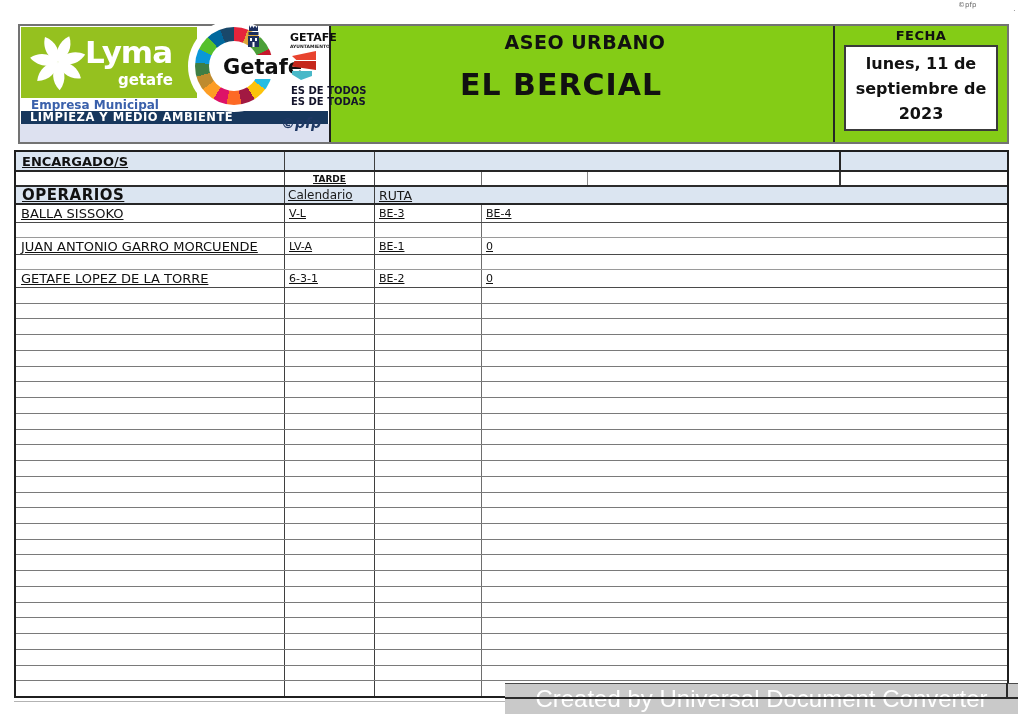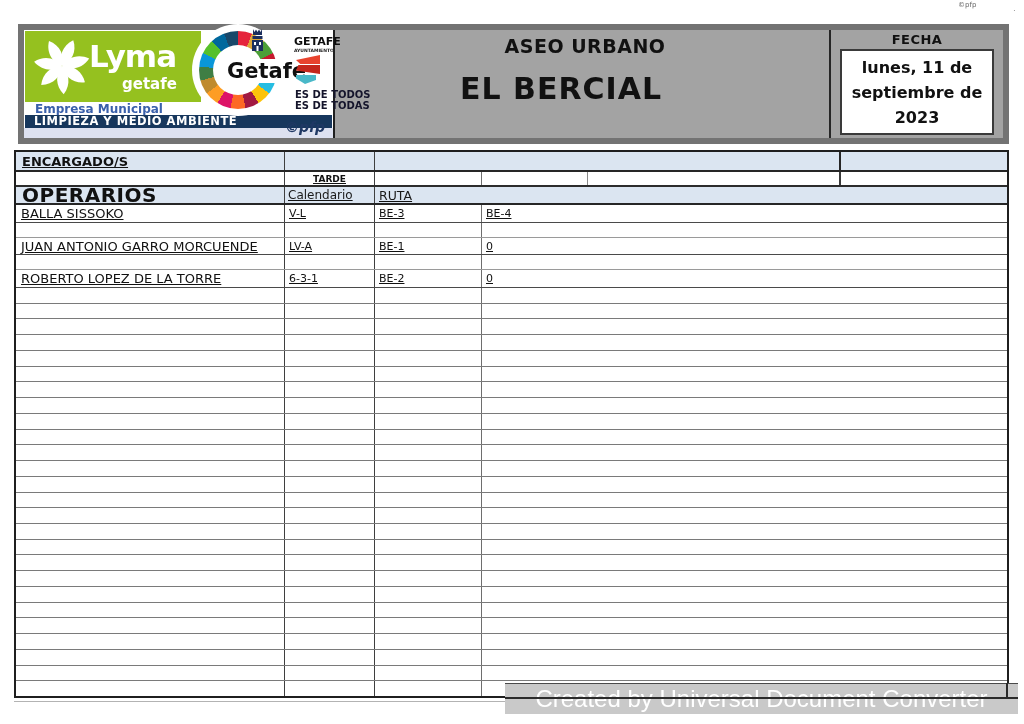--- a/index.html
+++ b/index.html
@@ -1,21 +1,21 @@
 <!DOCTYPE html>
 <html><head>
 <meta charset="utf-8">
 <style>
   html,body{margin:0;padding:0;background:#fff;}
   .page{position:relative;width:1024px;height:724px;background:#fff;overflow:hidden;
         font-family:"DejaVu Sans","Liberation Sans",sans-serif;color:#111;}
 
   
   .header-box{position:absolute;left:18px;top:24px;width:991px;height:120px;
-              border:6px solid #737373;box-sizing:border-box;display:flex;background:#a3a3a3;gap:17px;}
+              border:2px solid #737373;box-sizing:border-box;display:flex;background:#84cc16;gap:17px;}
   .logo-cell{position:relative;width:311px;background:#fff;border-right:2px solid #1f1f1f;box-sizing:border-box;}
   .logo-strip{position:absolute;left:0;right:0;top:98px;bottom:0;background:#dde1f0;}
   .green-box{position:absolute;left:1px;top:1px;width:176px;height:71px;background:#95c11f;}
   .swirl{position:absolute;left:8px;top:6px;}
   .lyma-text{position:absolute;left:64px;top:7px;font-size:31px;font-weight:800;color:#fff;letter-spacing:-1px;}
   .lyma-sub{position:absolute;left:97px;top:44px;font-size:15px;font-weight:800;color:#fff;}
   .empresa{position:absolute;left:11px;top:72px;font-size:12px;font-weight:700;color:#3a60ab;}
   .navy-bar{position:absolute;left:1px;top:85px;width:307px;height:13px;background:#17375d;
             color:#fff;font-size:11.5px;font-weight:700;letter-spacing:.5px;line-height:13px;padding-left:9px;box-sizing:border-box;}
   .sdg-disc{position:absolute;left:168px;top:-6px;width:92px;height:92px;border-radius:50%;background:#fff;z-index:2;}
@@ -69,21 +69,21 @@
   .r-tar{height:15px;border-bottom:2px solid #2c2c2c;}
   .r-ope{height:18px;border-bottom:2px solid #262626;}
   .r-w{height:18px;border-bottom:1px solid #4a4a4a;}
   .r-w2{height:17px;}
   .r-gap{height:15px;border-bottom:1px solid #9a9a9a;}
   .empty-rows{flex:1;display:flex;flex-direction:column;}
   .erow{flex:1;display:flex;border-bottom:1px solid #7a7a7a;box-sizing:border-box;}
   .erow:last-child{border-bottom:none;}
   .lbl-enc{font-size:13px;font-weight:800;padding-left:6px;}
   .lbl-shift{font-size:9px;font-weight:800;justify-content:center;}
-  .lbl-ope{font-size:20px;font-weight:800;padding-left:6px;letter-spacing:.5px;}
+  .lbl-ope{font-size:15px;font-weight:800;padding-left:6px;letter-spacing:.5px;}
   .lbl-cal{font-size:12px;padding-left:3px;color:#1a1a1a;}
   .lbl-ruta{font-size:12.5px;padding-left:4px;color:#1a1a1a;}
   .name{font-size:13px;padding-left:5px;}
   .val{font-size:11px;padding-left:4px;}
 
   .shadow-line{position:absolute;left:14px;top:701px;width:995px;height:1px;background:#b3b3b3;}
 
   
   .watermark{position:absolute;left:505px;top:683px;width:513px;height:31px;background:#c9c9c9;z-index:8;
              display:flex;align-items:center;justify-content:center;}
@@ -195,21 +195,21 @@
       <div class="cell c3 val">BE-1</div>
       <div class="cell c4w val">0</div>
     </div>
     <div class="trow r-gap">
       <div class="cell c1"></div>
       <div class="cell c2"></div>
       <div class="cell c3"></div>
       <div class="cell c4w"></div>
     </div>
     <div class="trow r-w">
-      <div class="cell c1 name">ROBERTO LOPEZ DE LA TORRE</div>
+      <div class="cell c1 name">GETAFE LOPEZ DE LA TORRE</div>
       <div class="cell c2 val">6-3-1</div>
       <div class="cell c3 val">BE-2</div>
       <div class="cell c4w val">0</div>
     </div>
 
     <div class="empty-rows">
         <div class="erow">
           <div class="cell c1"></div>
           <div class="cell c2"></div>
           <div class="cell c3"></div>

